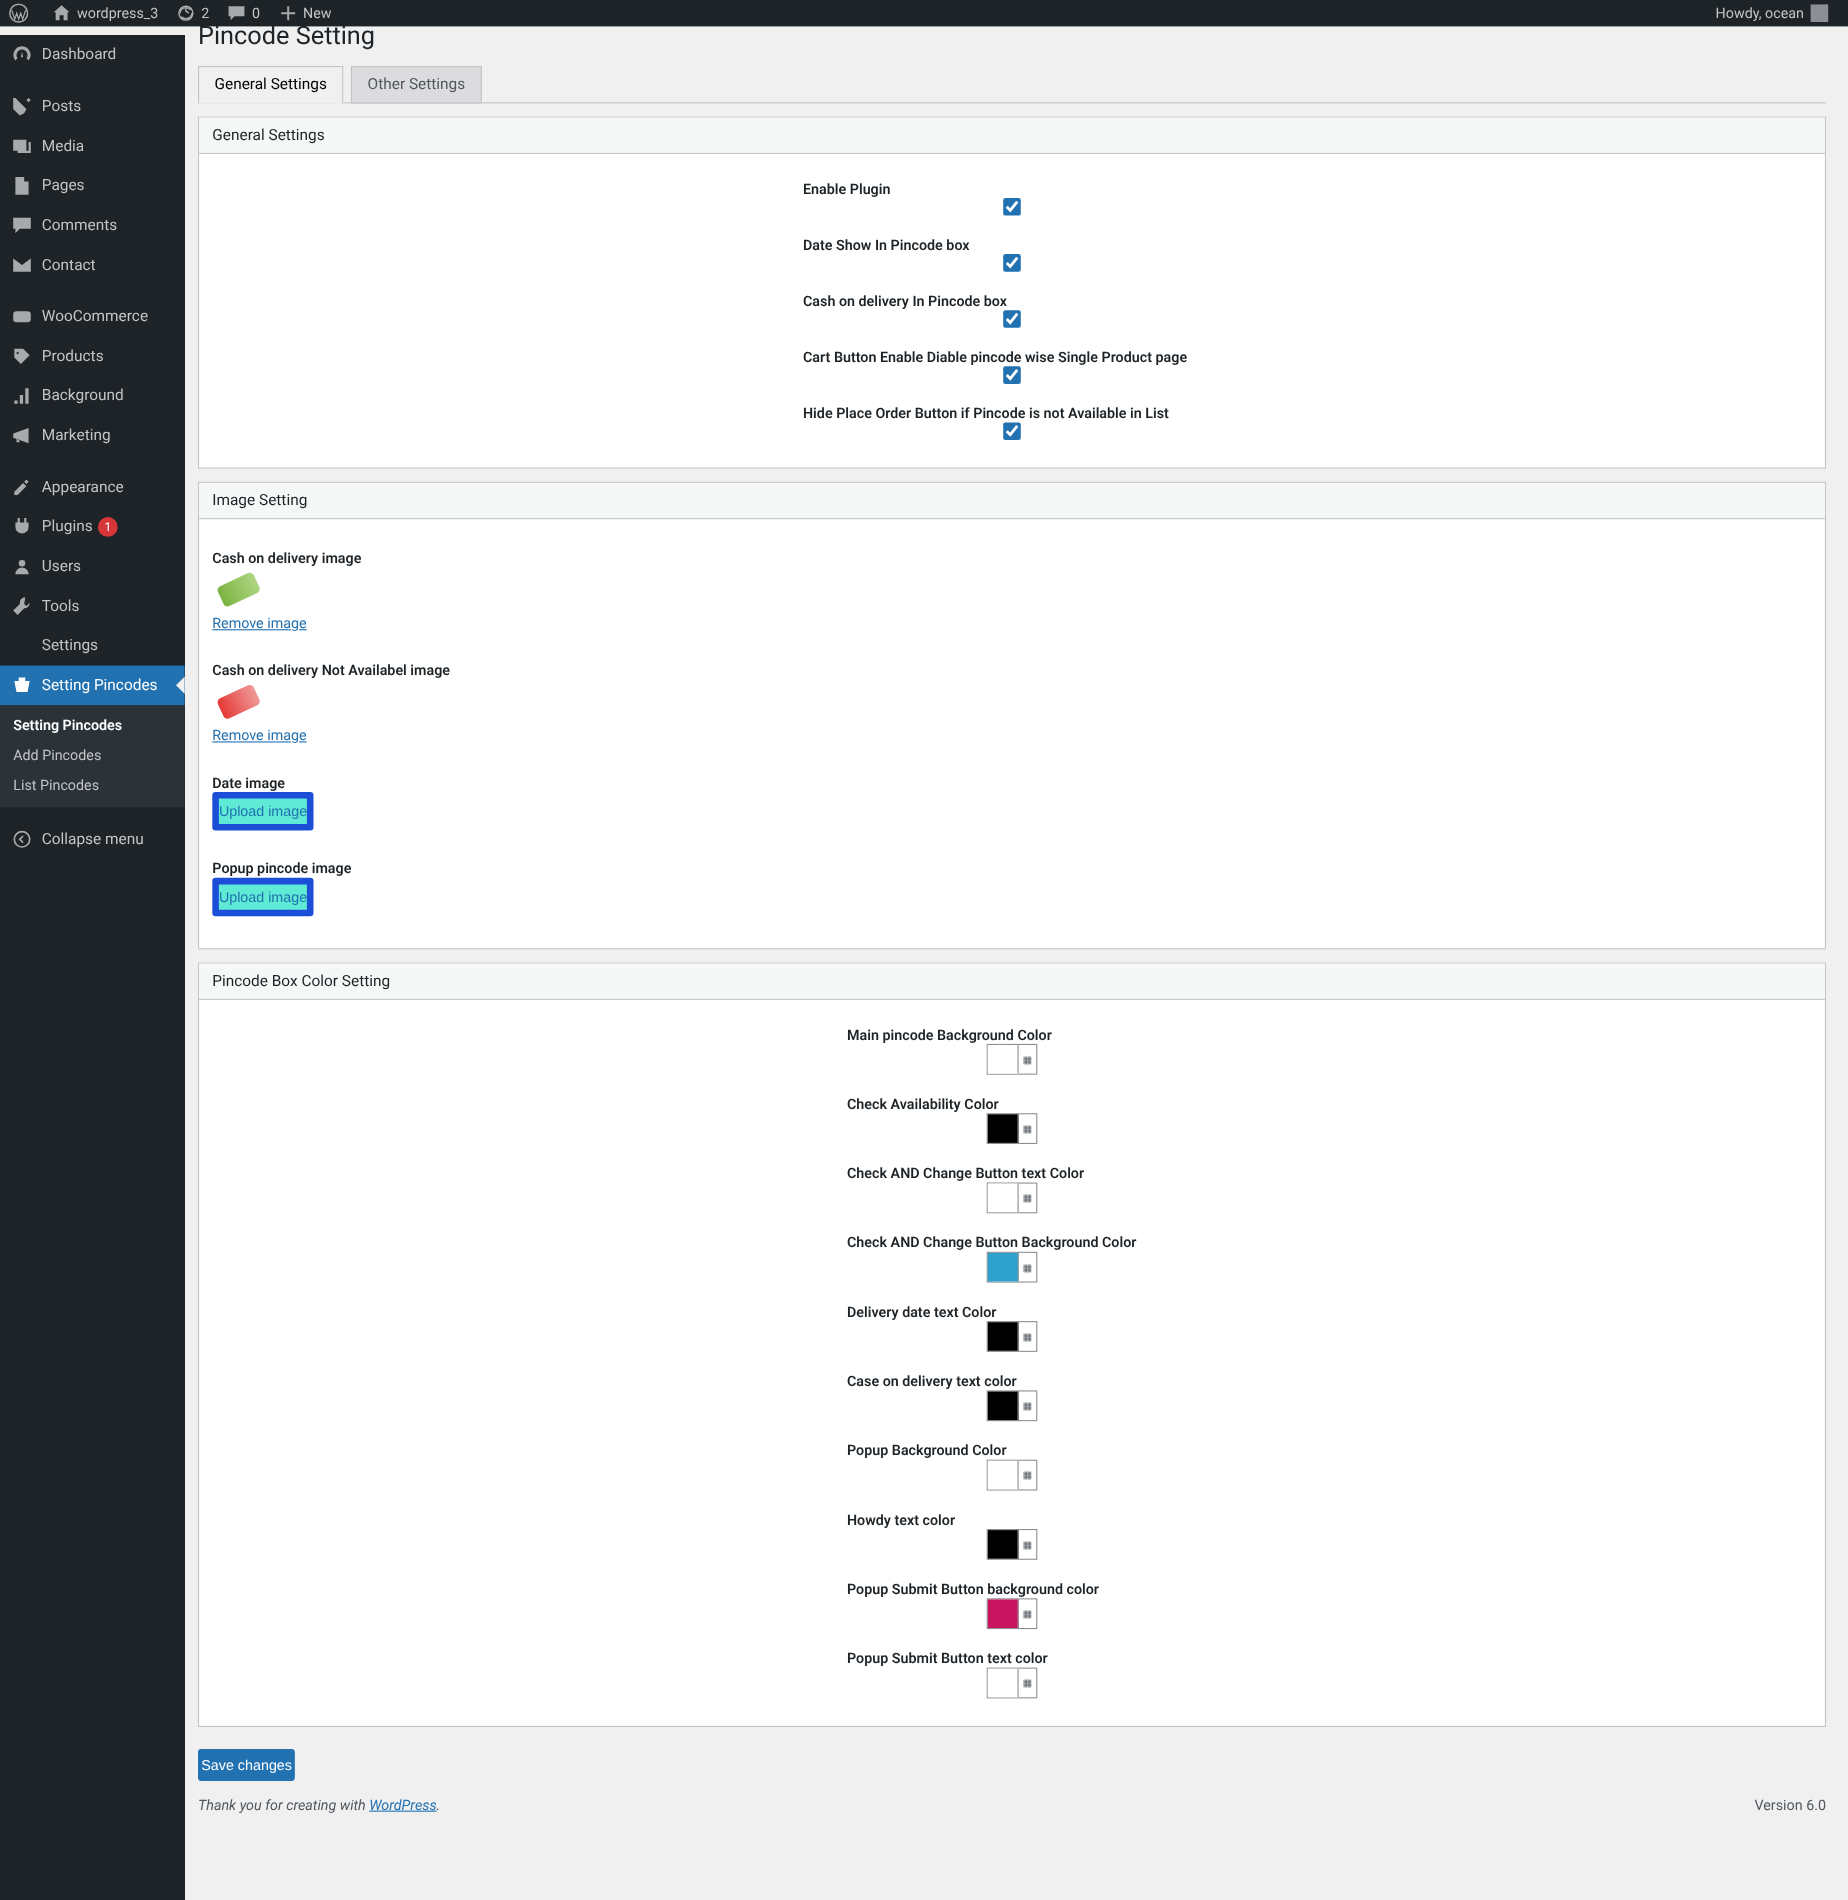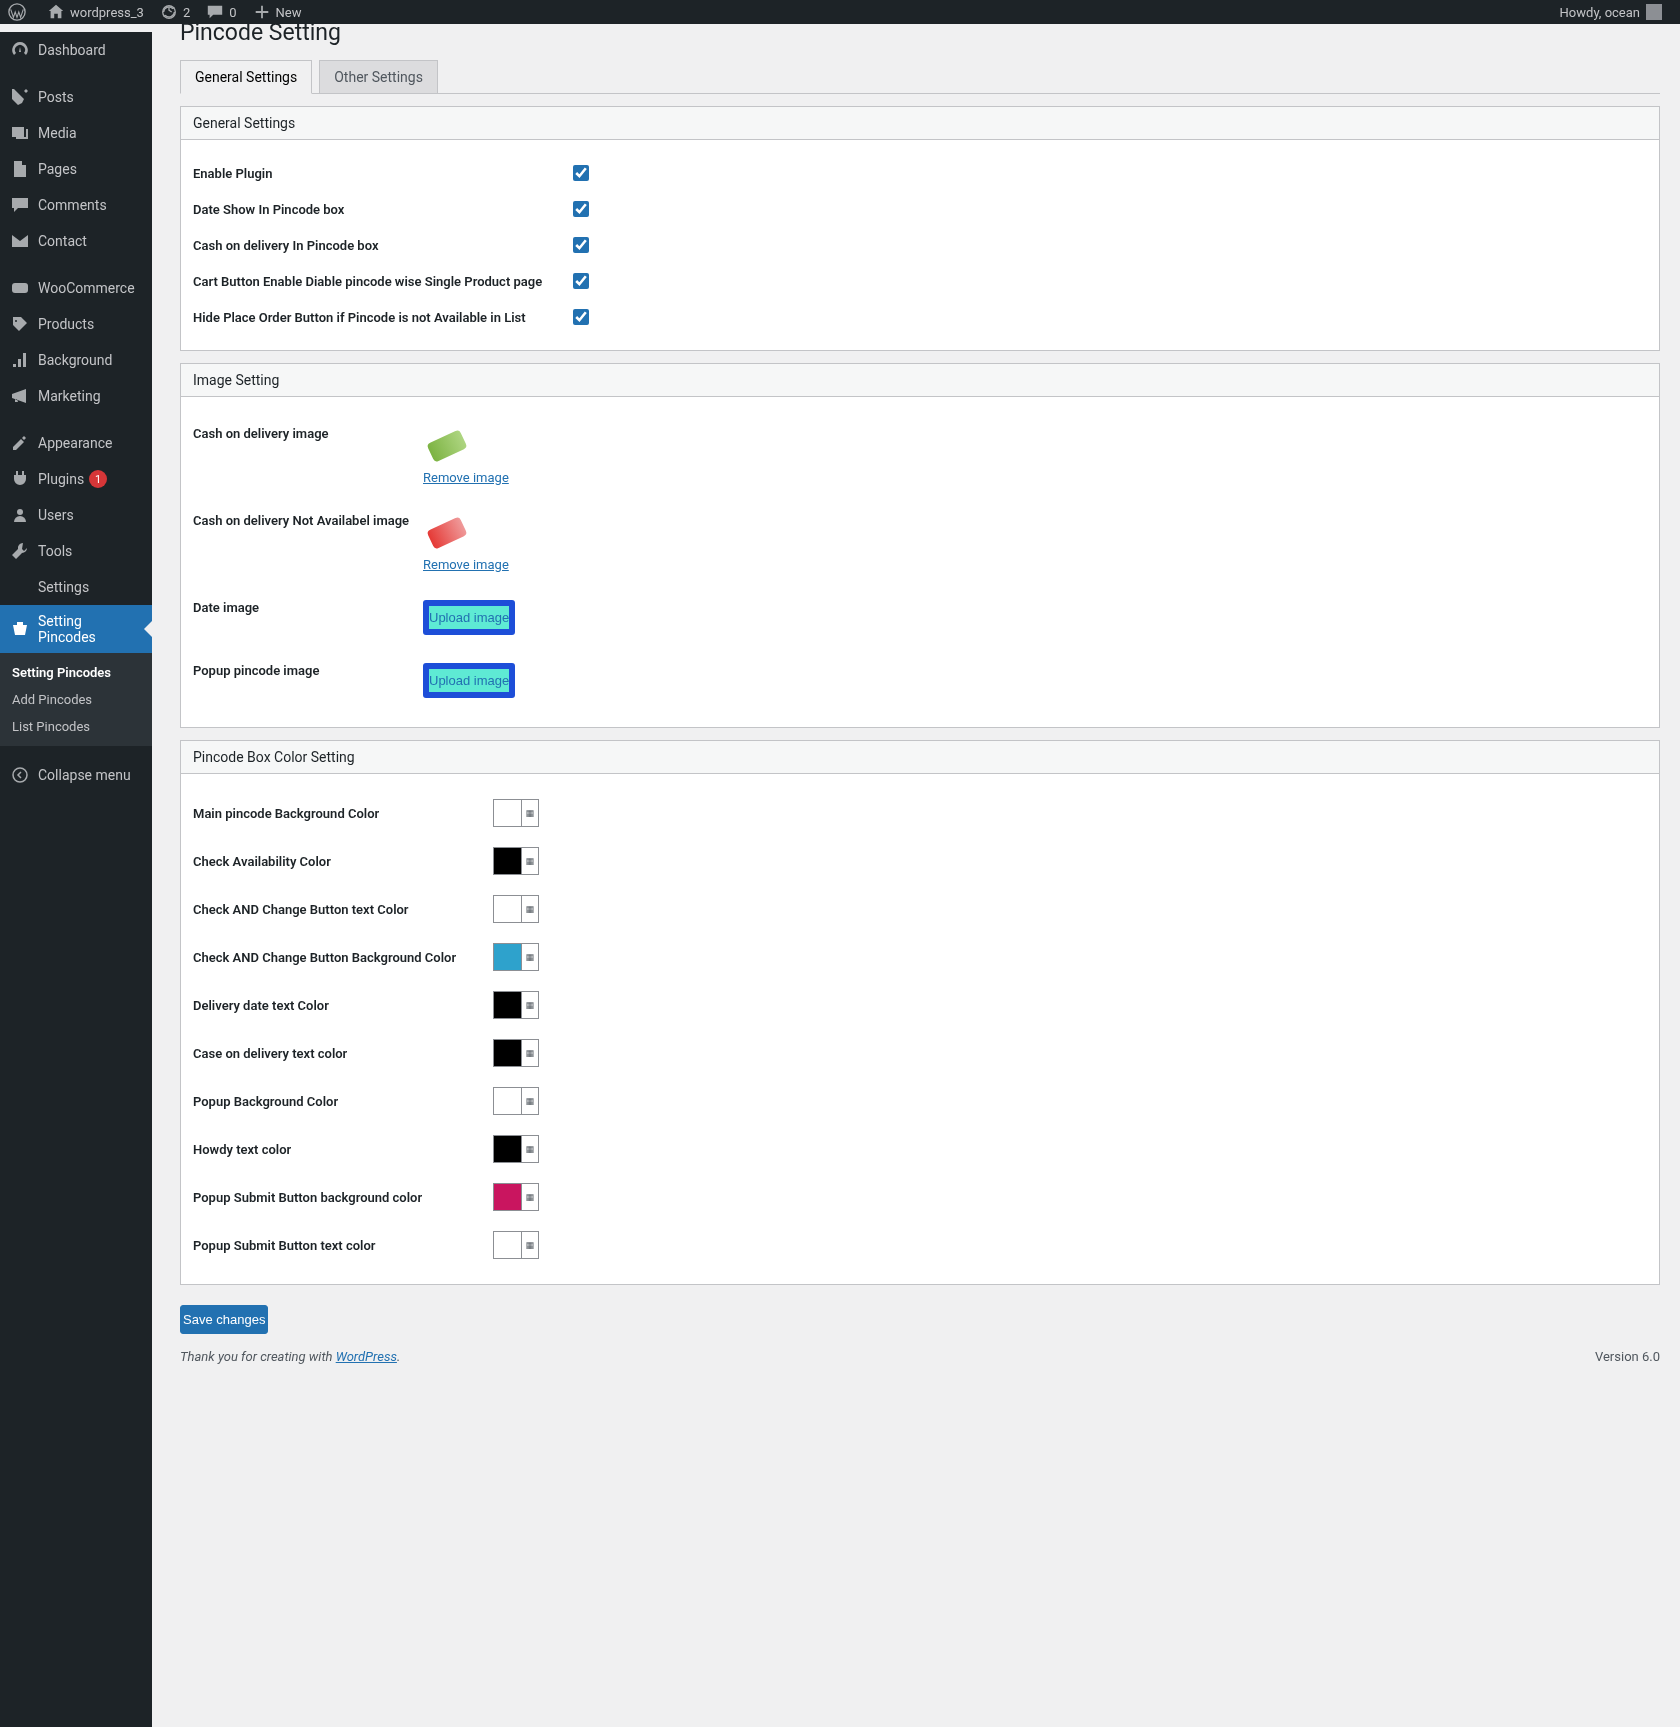--- a/index.html
+++ b/index.html
@@ -7,21 +7,21 @@
 
 
 #adminbar { position: fixed; top: 0; left: 0; right: 0; height: 24px; background: #1d2327; color: #c3c4c7; display: flex; align-items: center; z-index: 999; }
 #adminbar .left { display: flex; align-items: center; flex: 1; }
 #adminbar .right { display: flex; align-items: center; padding-right: 10px; }
 #adminbar .item { display: flex; align-items: center; padding: 0 8px; height: 32px; color: #c3c4c7; font-size: 13px; cursor: pointer; }
 #adminbar svg { width: 18px; height: 18px; fill: #a7aaad; margin-right: 5px; }
 #adminbar .avatar { width: 16px; height: 16px; background: #8c8f94; margin-left: 6px; }
 
 
-#sidebar { position: fixed; top: 32px; left: 0; bottom: 0; width: 152px; background: #1d2327; color: #c3c4c7; overflow-y: auto; }
+#sidebar { position: fixed; top: 32px; left: 0; bottom: 0; width: 168px; background: #1d2327; color: #c3c4c7; overflow-y: auto; }
 #sidebar .menu-item { display: flex; align-items: center; padding: 8px 10px; color: #c3c4c7; font-size: 14px; cursor: pointer; }
 #sidebar .menu-item.current { background: #2271b1; color: #fff; position: relative; }
 #sidebar .menu-item.current::after { content: ""; position: absolute; right: 0; top: 50%; transform: translateY(-50%); border: 8px solid transparent; border-right-color: #f0f0f1; }
 #sidebar .menu-item svg { width: 20px; height: 20px; fill: #a7aaad; margin-right: 8px; flex-shrink: 0; }
 #sidebar .menu-item.current svg { fill: #fff; }
 #sidebar .submenu { background: #2c3338; padding: 6px 0; }
 #sidebar .submenu-item { padding: 6px 12px; font-size: 13px; color: #c3c4c7; cursor: pointer; }
 #sidebar .submenu-item.current { color: #fff; font-weight: 600; }
 #sidebar .sep { border-top: 1px solid transparent; margin: 5px 0; }
 #sidebar .badge { display: inline-flex; justify-content: center; align-items: center; min-width: 18px; height: 18px; padding: 0 5px; border-radius: 9px; background: #d63638; color: #fff; font-size: 11px; margin-left: 5px; }
@@ -34,21 +34,21 @@
 .nav-tabs { border-bottom: 1px solid #c3c4c7; margin-bottom: 0; display: flex; }
 .nav-tab { display: inline-block; padding: 8px 14px; margin-left: 0.5em; margin-bottom: -1px; border: 1px solid #c3c4c7; background: #dcdcde; color: #50575e; font-size: 14px; cursor: pointer; }
 .nav-tab:first-child { margin-left: 0; }
 .nav-tab.active { background: #f0f0f1; border-bottom-color: #f0f0f1; color: #000; }
 
 
 .panel { border: 1px solid #c3c4c7; background: #fff; margin-top: 12px; }
 .panel-header { background: #f6f7f7; border-bottom: 1px solid #c3c4c7; padding: 8px 12px; font-size: 14px; color: #1d2327; }
 .panel-body { padding: 15px 12px; }
 
-.form-row { display: flex; align-items: center; padding: 10px 0; }
+.form-row { display: flex; align-items: center; padding: 10px 0; flex-direction: column; }
 .form-row .label { width: 380px; font-weight: 600; font-size: 13px; color: #1d2327; }
 .form-row .control { display: flex; align-items: center; }
 
 input[type=checkbox] { width: 16px; height: 16px; accent-color: #2271b1; }
 
 .thumb { display: inline-block; width: 48px; height: 40px; position: relative; }
 .thumb .shape { position: absolute; width: 36px; height: 20px; border-radius: 4px; transform: rotate(-25deg); top: 10px; left: 6px; }
 .thumb.green .shape { background: linear-gradient(90deg,#7cb342,#aed581); }
 .thumb.red .shape { background: linear-gradient(90deg,#e53935,#ef9a9a); }
 .remove-link { color: #2271b1; text-decoration: underline; font-size: 13px; display: block; margin-top: 4px; cursor: pointer; }

